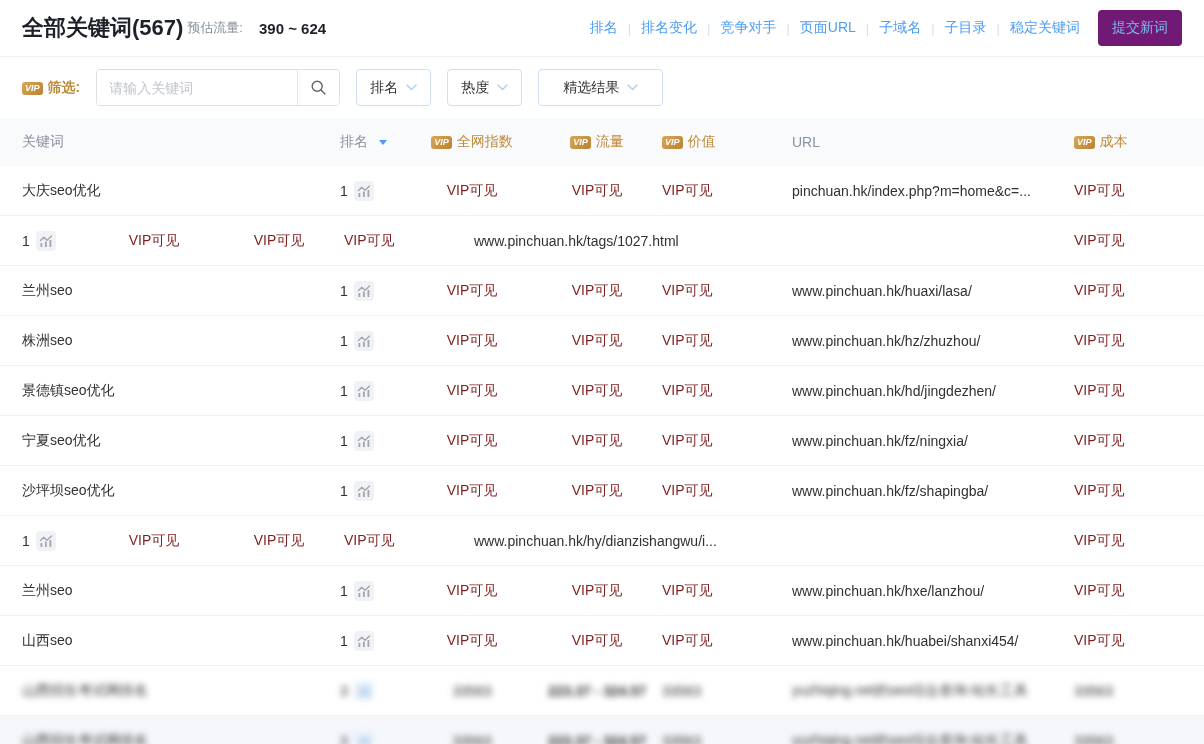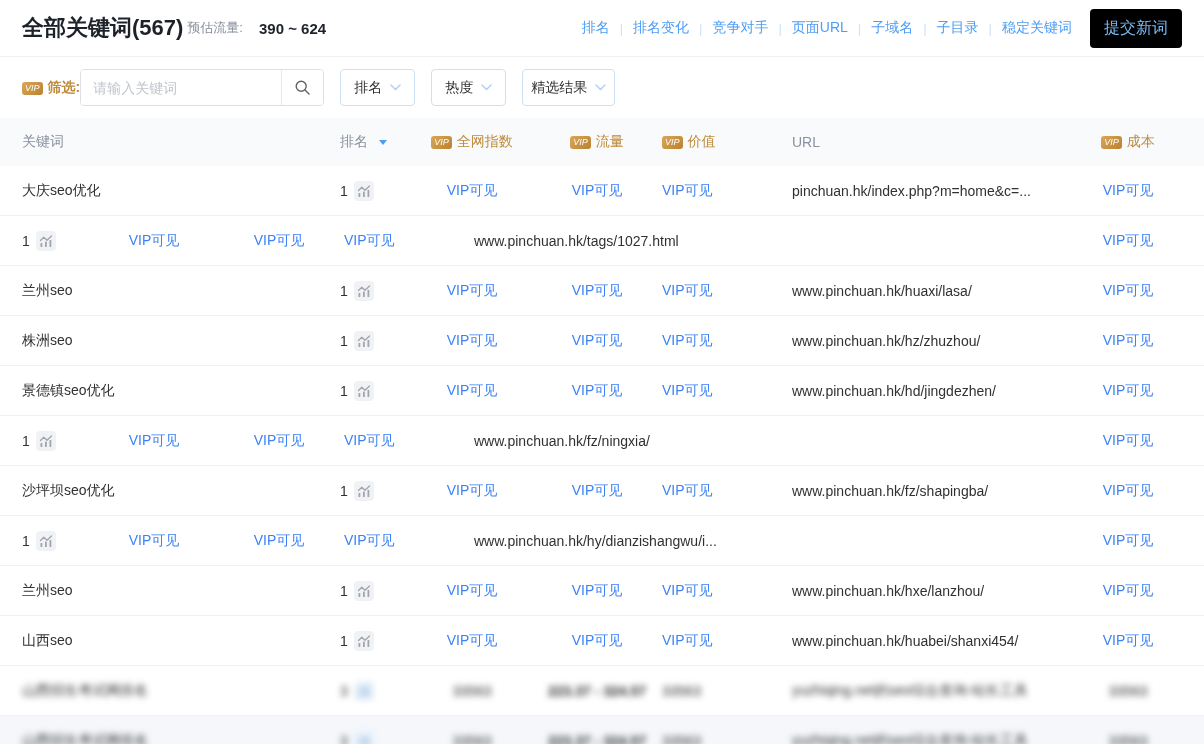--- a/index.html
+++ b/index.html
@@ -9,59 +9,59 @@
   
   .topbar { height: 57px; display: flex; align-items: center; padding: 0 22px;
     border-bottom: 1px solid #eef0f3; }
   .page-title { font-size: 22px; font-weight: bold; color: #1d2129; }
   .traffic-label { font-size: 13px; color: #86909c; margin-left: 4px; }
   .traffic-value { font-size: 15px; font-weight: bold; color: #1d2129; margin-left: 16px; }
   .topbar-spacer { flex: 1; }
   .nav { display: flex; align-items: center; }
   .nav a { font-size: 14px; color: #4b9df5; text-decoration: none; cursor: pointer; white-space: nowrap; }
   .nav .sep { color: #cfe3f8; margin: 0 10px; font-size: 13px; }
-  .btn-submit { margin-left: 18px; background: #000000; color: #7cbcf5; border: none;
-    font-size: 16px; padding: 9px 14px; border-radius: 4px; cursor: pointer; white-space: nowrap;
+  .btn-submit { margin-left: 18px; background: #701a75; color: #7cbcf5; border: none;
+    font-size: 14px; padding: 9px 14px; border-radius: 4px; cursor: pointer; white-space: nowrap;
     font-family: inherit; }
   .btn-export { margin-left: 14px; background: #3bb950; color: #fff; border: none;
     font-size: 14px; padding: 9px 13px; border-radius: 5px; cursor: pointer; white-space: nowrap;
     display: inline-flex; align-items: center; gap: 6px; font-family: inherit; }
 
   
   .filterbar { height: 61px; display: flex; align-items: center; padding: 0 22px; }
   .vip-badge { display: inline-block; background: linear-gradient(135deg,#d9a75a,#b9822f);
-    color: #fff; font-size: 9px; font-weight: normal; font-style: italic; border-radius: 3px;
+    color: #fff; font-size: 9px; font-weight: bold; font-style: italic; border-radius: 3px;
     padding: 2px 3px; margin-right: 5px; line-height: 1; vertical-align: 1px; }
   .filter-label { font-size: 14px; font-weight: bold; color: #bf8b3d; }
-  .search-group { display: flex; border: 1px solid #dcdfe6; border-radius: 4px;
+  .search-group { display: flex; margin-left: 16px; border: 1px solid #dcdfe6; border-radius: 4px;
     height: 37px; overflow: hidden; background: #fff; }
   .search-input { width: 200px; border: none; outline: none; padding: 0 12px; font-size: 14px;
     color: #303133; font-family: inherit; }
   .search-input::placeholder { color: #c0c4cc; }
   .search-btn { width: 42px; border: none; border-left: 1px solid #e4e7ed; background: #fff;
     display: flex; align-items: center; justify-content: center; cursor: pointer; }
   .dropdown { display: inline-flex; align-items: center; gap: 8px; height: 37px;
     border: 1px solid #cfe0f5; border-radius: 4px; background: #fff; padding: 0 13px;
     font-size: 14px; color: #303133; margin-left: 16px; cursor: pointer; white-space: nowrap; }
-  .dropdown:last-child { padding: 0 8px; }
+  .dropdown:last-child { padding: 0 24px; }
 
   
   .thead { height: 48px; background: #f9fafb; display: flex; align-items: center;
     padding: 0 22px; font-size: 14px; color: #8a919f; }
   .trow { height: 50px; display: flex; align-items: center; padding: 0 22px;
     border-bottom: 1px solid #f0f1f3; font-size: 14px; color: #303133; background: #fff; }
   .col-keyword { width: 318px; }
   .col-rank { width: 72px; display: flex; align-items: center; gap: 6px; }
   .col-index { width: 120px; text-align: center; }
   .col-traffic { width: 130px; text-align: center; }
   .col-value { width: 110px; text-align: left; }
   .col-url { flex: 1; padding-left: 20px; overflow: hidden; white-space: nowrap; text-overflow: ellipsis; }
-  .col-cost { width: 108px; text-align: center; }
+  .col-cost { width: 108px; text-align: left; }
   .th-gold { color: #bf8b3d; }
-  .vip-visible { color: #3b82f6; cursor: pointer; margin-top: 40px; }
+  .vip-visible { color: #7f1d1d; cursor: pointer; margin-top: 40px; }
   .sort-caret { display: inline-block; width: 0; height: 0; border-left: 4px solid transparent;
     border-right: 4px solid transparent; border-top: 5px solid #4b9df5; margin-left: 5px;
     vertical-align: 2px; cursor: pointer; }
   .rank-num { color: #303133; }
   .trend-box { width: 20px; height: 20px; background: #f0f2f5; border-radius: 4px;
     display: inline-flex; align-items: center; justify-content: center; cursor: pointer; }
   .url-text { color: #303133; cursor: pointer; }
 
   
   .blurred > * { filter: blur(3px); }
@@ -232,20 +232,21 @@
           </svg>
         </span>
       </span>
       <span class="col-index"><span class="vip-visible">VIP可见</span></span>
       <span class="col-traffic"><span class="vip-visible">VIP可见</span></span>
       <span class="col-value"><span class="vip-visible">VIP可见</span></span>
       <span class="col-url"><span class="url-text">www.pinchuan.hk/hd/jingdezhen/</span></span>
       <span class="col-cost"><span class="vip-visible">VIP可见</span></span>
     </div>
     <div class="trow">
+      <span class="col-keyword">宁夏seo优化</span>
       <span class="col-rank">
         <span class="rank-num">1</span>
         <span class="trend-box">
           <svg width="14" height="14" viewBox="0 0 14 14" fill="none">
             <path d="M1.5 6.5L4.8 3.2 8 6.2l4.5-4.2" stroke="#a0a6ad" stroke-width="1.3" stroke-linecap="round" stroke-linejoin="round"></path>
             <rect x="1.5" y="9" width="1.8" height="4" rx=".5" fill="#a0a6ad"></rect>
             <rect x="6" y="7.5" width="1.8" height="5.5" rx=".5" fill="#a0a6ad"></rect>
             <rect x="10.5" y="6" width="1.8" height="7" rx=".5" fill="#a0a6ad"></rect>
           </svg>
         </span>

